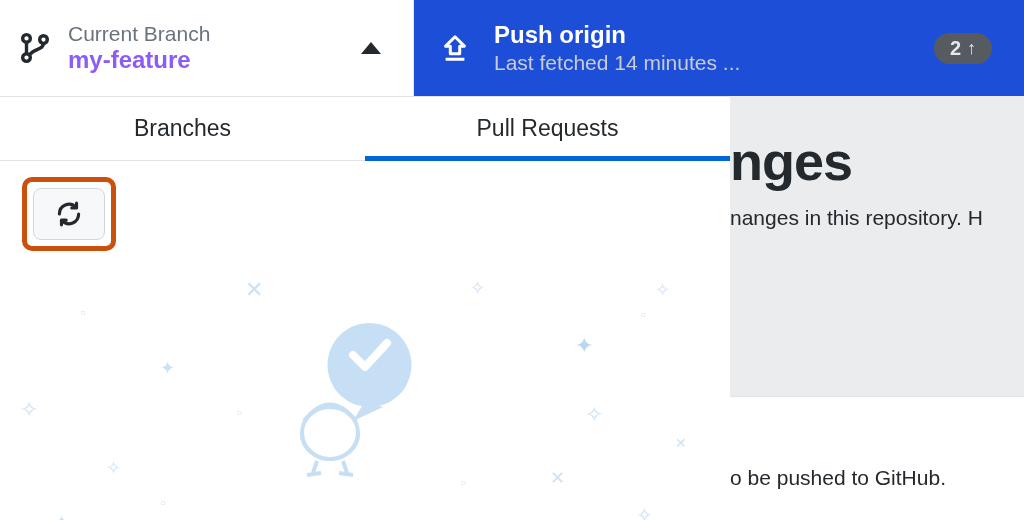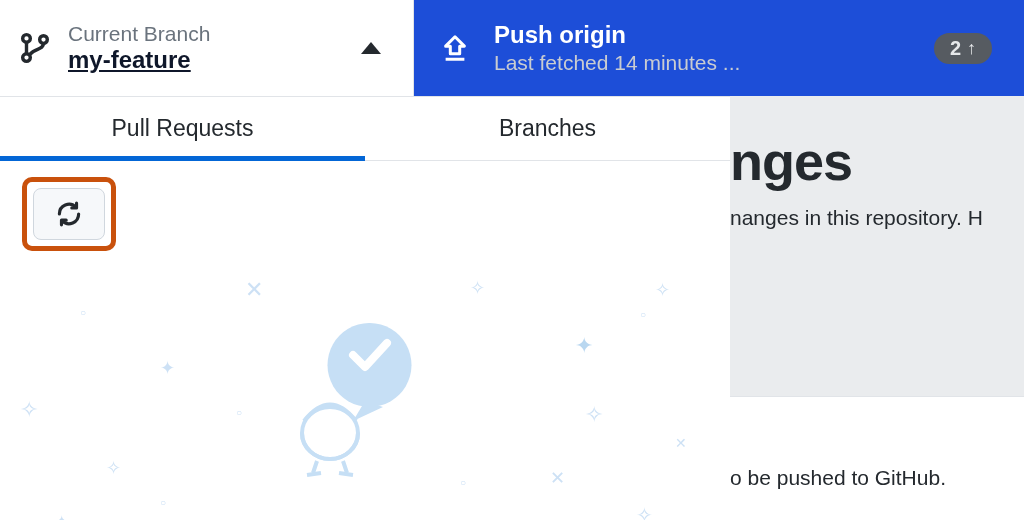--- a/index.html
+++ b/index.html
@@ -28,23 +28,22 @@
     .branch-icon svg { display: block; }
     .branch-labels { flex: 1; }
     .branch-label-small {
       color: #6a737d;
       font-size: 21px;
       line-height: 1.2;
     }
     .branch-name {
       font-weight: 700;
       font-size: 24px;
-      color: #0f172a;
+      color: #8b5cf6;
       line-height: 1.2;
-      text-decoration: underline;
     }
     .caret-up {
       width: 0; height: 0;
       border-left: 10px solid transparent;
       border-right: 10px solid transparent;
       border-bottom: 12px solid #24292e;
     }
     .push-section {
       flex: 1;
       background: #1d4ed8;
@@ -240,22 +239,22 @@
       <div class="push-sub">Last fetched 14 minutes ...</div>
     </div>
     <div class="badge">
       <span>2</span>
       <span class="arrow-up">↑</span>
     </div>
   </div>
 </div>
 
 <div class="tabs">
+  <div class="tab">Branches</div>
   <div class="tab active">Pull Requests</div>
-  <div class="tab">Branches</div>
 </div>
 
 <div class="filter-row">
   <div class="refresh-wrap">
     <div class="refresh-btn">
       <span>
         <svg width="28" height="28" viewBox="0 0 16 16">
           <path d="M2.5 8 a5.5 5.5 0 0 1 9.4 -3.9" fill="none" stroke="#24292e" stroke-width="1.8" stroke-linecap="round"></path>
           <path d="M12.3 1.8 L12.3 4.5 L9.6 4.5" fill="none" stroke="#24292e" stroke-width="1.8" stroke-linecap="round" stroke-linejoin="round"></path>
           <path d="M13.5 8 a5.5 5.5 0 0 1 -9.4 3.9" fill="none" stroke="#24292e" stroke-width="1.8" stroke-linecap="round"></path>

